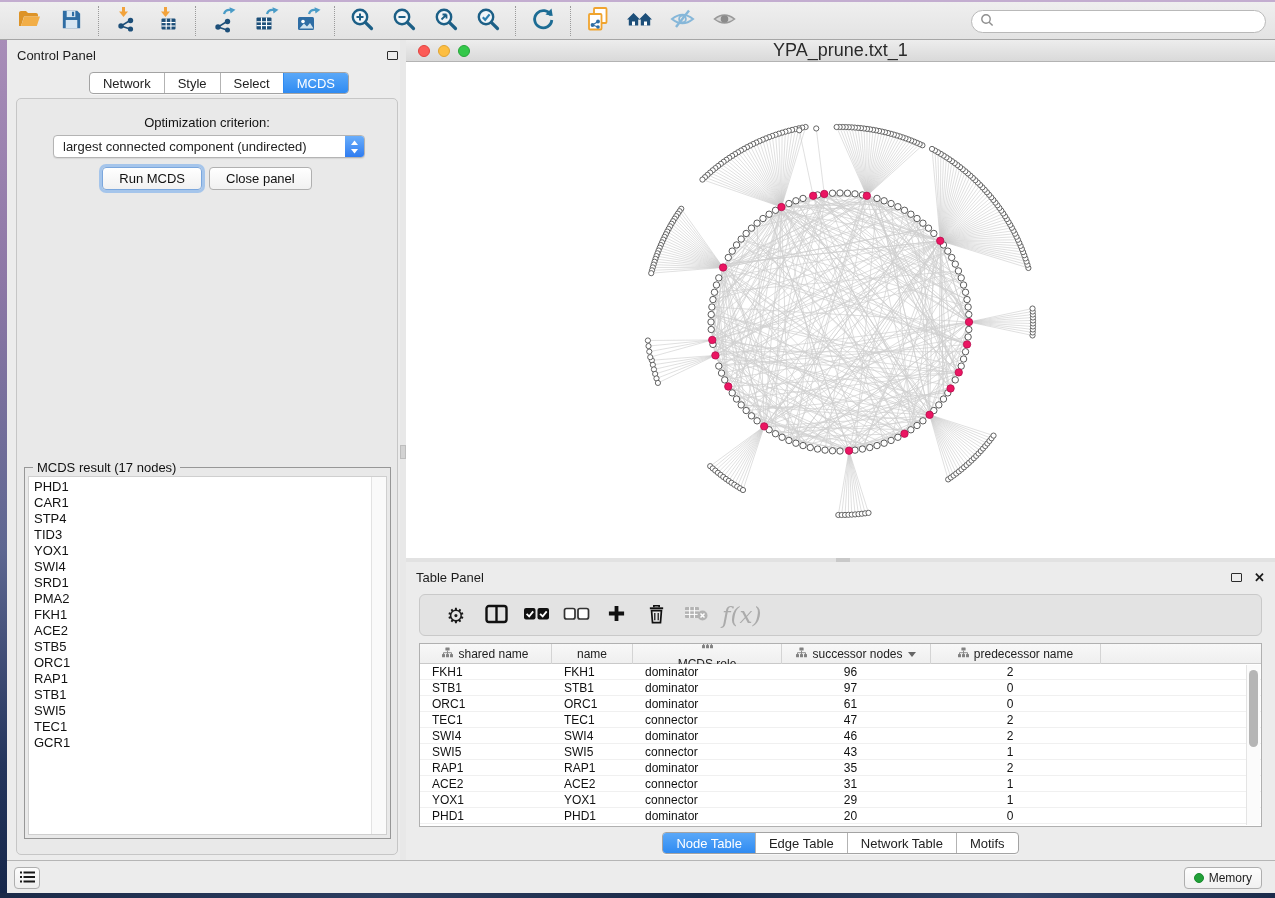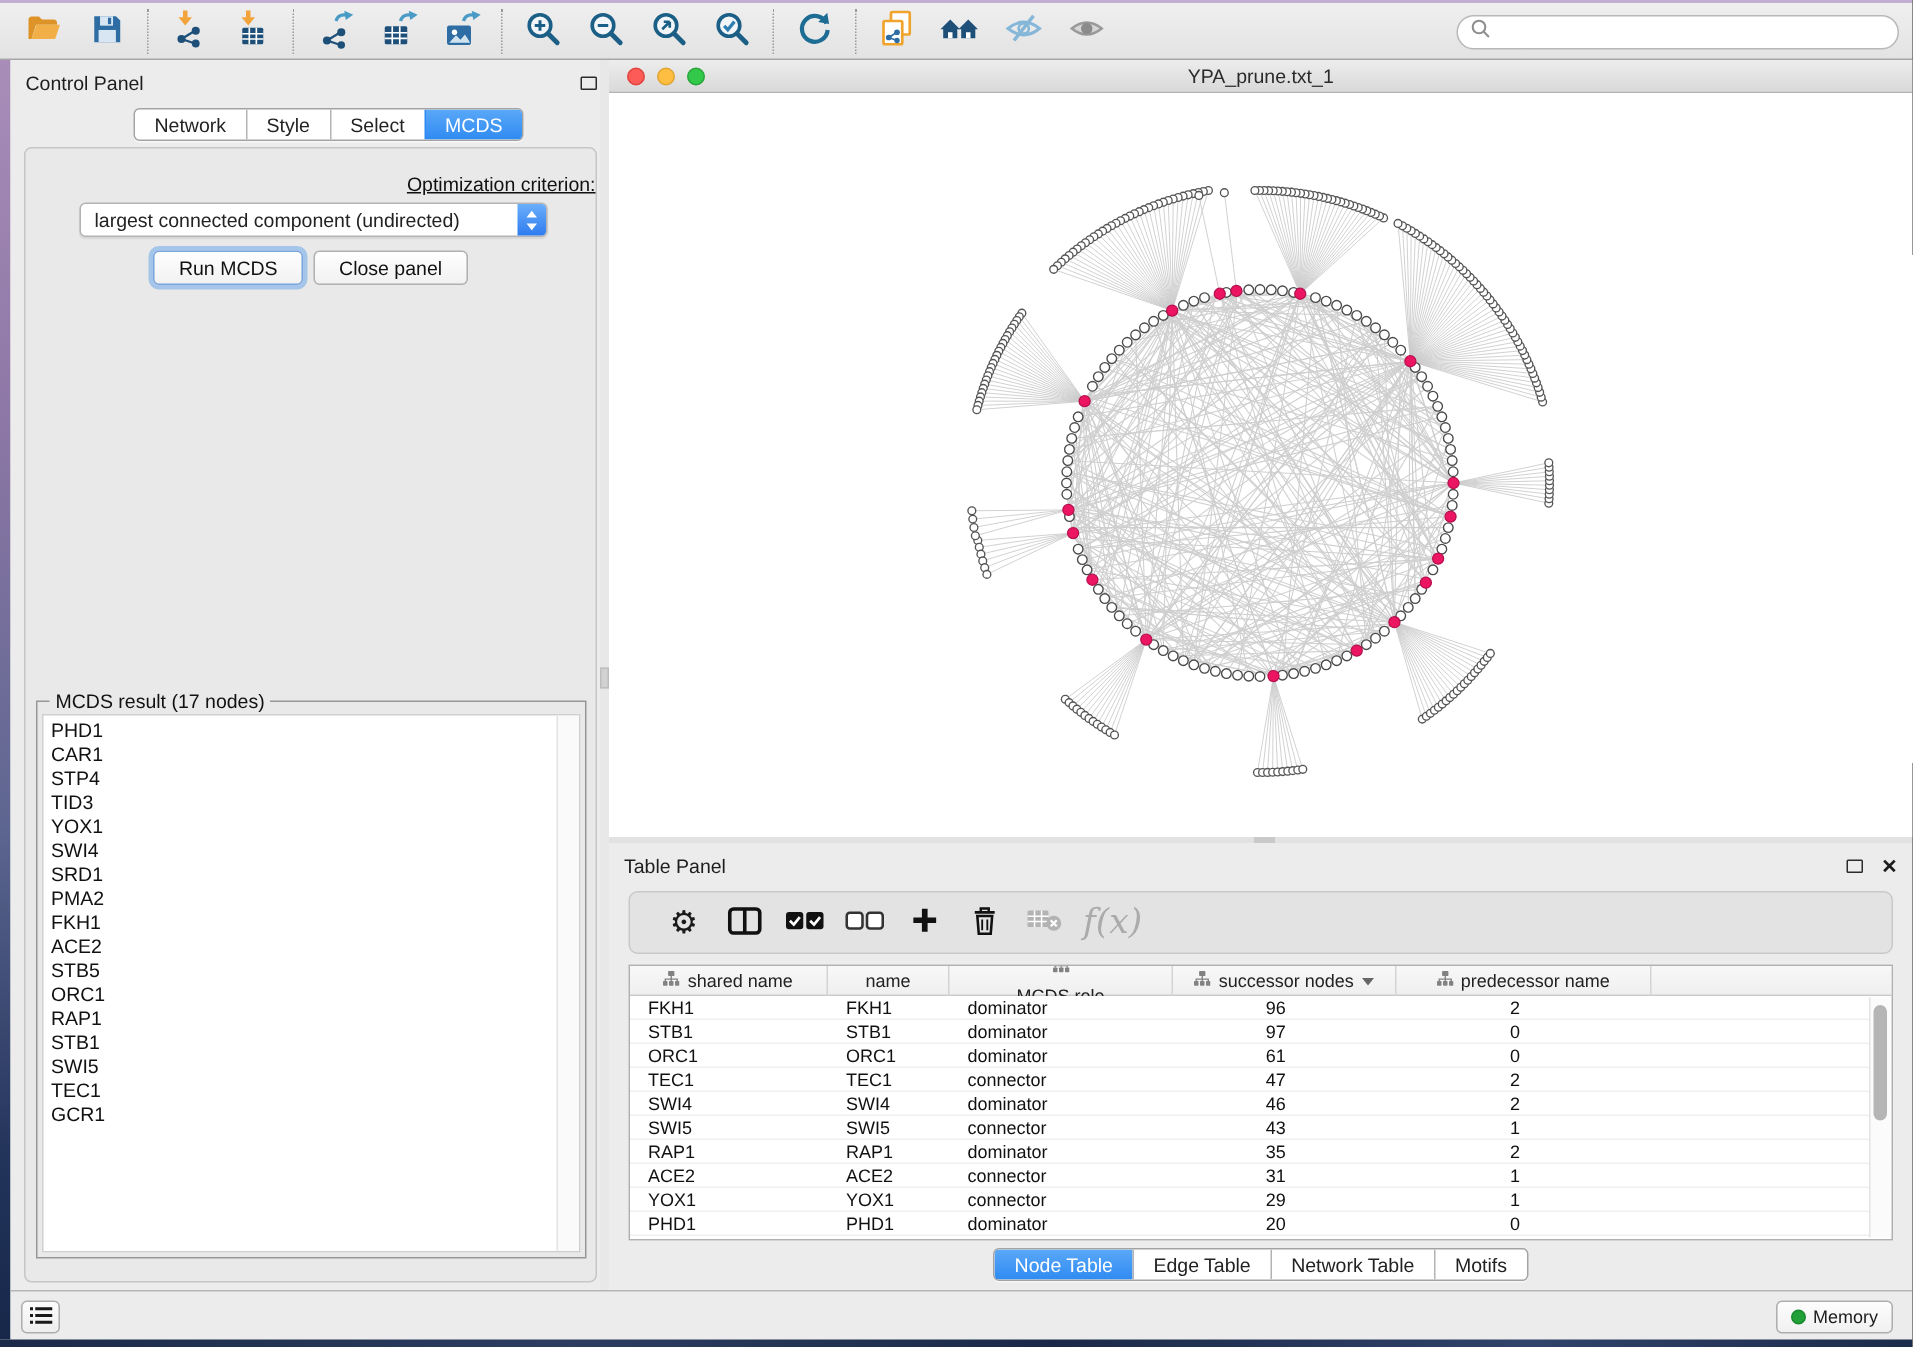--- a/index.html
+++ b/index.html
@@ -32,21 +32,21 @@
   .win-close{font-size:13px;font-weight:bold;color:#1b1b1b;line-height:1;}
   .tabs-row{display:flex;justify-content:center;margin-top:2px;}
   .segmented{display:inline-flex;border:1px solid #a3a3a3;border-radius:4px;overflow:hidden;
              background:#fff;height:22px;line-height:22px;font-size:13px;
              box-shadow:0 1px 0 rgba(255,255,255,.6);}
   .segmented .seg{padding:0 13px;border-left:1px solid #b3b3b3;color:#222;white-space:nowrap;}
   .segmented .seg:first-child{border-left:none;}
   .segmented .seg.active{background:linear-gradient(#5aa8f8,#2f8bf2);color:#fff;border-left-color:#2f8bf2;}
   .cp-content{position:absolute;left:9px;top:58px;width:382px;height:757px;background:#e9e9e9;
               border:1px solid #c6c6c6;border-radius:5px;}
-  .opt-label{text-align:right;font-size:13px;margin-top:16px;color:#111;text-decoration:underline;}
+  .opt-label{text-align:center;font-size:13px;margin-top:16px;color:#111;}
   .select{position:absolute;left:36px;top:36px;width:312px;height:23px;background:#fff;
           border:1px solid #b4b4b4;border-radius:4px;display:flex;align-items:center;
           font-size:13px;padding-left:9px;box-shadow:0 1px 1px rgba(0,0,0,.08);}
   .select .sel-text{flex:1;white-space:nowrap;overflow:hidden;}
   .spinner{width:19px;height:21px;margin-right:0;background:linear-gradient(#6aaefb,#2f7cf0);
            border-radius:0 3px 3px 0;display:flex;flex-direction:column;align-items:center;
            justify-content:center;color:#fff;}
   .spinner svg{display:block;}
   .btn-row{position:absolute;left:0;top:68px;width:100%;display:flex;justify-content:center;gap:7px;}
   .mac-btn{height:23px;background:linear-gradient(#ffffff,#f1f1f1);border:1px solid #b0b0b0;
@@ -65,21 +65,21 @@
   .v-handle{position:absolute;left:0;top:405px;width:6px;height:14px;background:#d2d2d2;border:1px solid #bdbdbd;}
   
   .net-window{position:absolute;left:406px;top:40px;width:869px;height:518px;background:#fff;}
   .net-titlebar{height:22px;background:linear-gradient(#ededed,#d9d9d9);border-bottom:1px solid #b3b3b3;
                 display:flex;align-items:center;position:relative;}
   .lights{display:flex;gap:8px;margin-left:12px;}
   .light{width:12px;height:12px;border-radius:50%;}
   .light.red{background:#fc5b57;border:1px solid #e2433f;}
   .light.yellow{background:#fdbe41;border:1px solid #e0a431;}
   .light.green{background:#34c84a;border:1px solid #27a53a;}
-  .net-title{position:absolute;left:0;right:0;text-align:center;font-size:13px;color:#2a2a2a;}
+  .net-title{position:absolute;left:0;right:0;text-align:center;font-size:18px;color:#2a2a2a;}
   .net-canvas{position:relative;width:869px;height:496px;background:#fff;}
   .h-splitter{position:absolute;left:406px;top:558px;width:869px;height:4px;background:#e2e2e2;}
   .h-handle{position:absolute;left:430px;top:0;width:14px;height:4px;background:#c9c9c9;}
   
   .table-panel{position:absolute;left:406px;top:562px;width:869px;height:298px;background:#ececec;}
   .tp-toolbar{position:absolute;left:13px;top:32px;width:843px;height:42px;background:#e3e3e3;
               border:1px solid #c9c9c9;border-radius:6px;display:flex;align-items:center;padding-left:16px;gap:0;}
   .tp-btn{border:none;background:transparent;height:34px;min-width:40px;display:flex;
           align-items:center;justify-content:center;padding:0 6px;}
   .gear-glyph{font-size:21px;color:#1a1a1a;line-height:1;}

